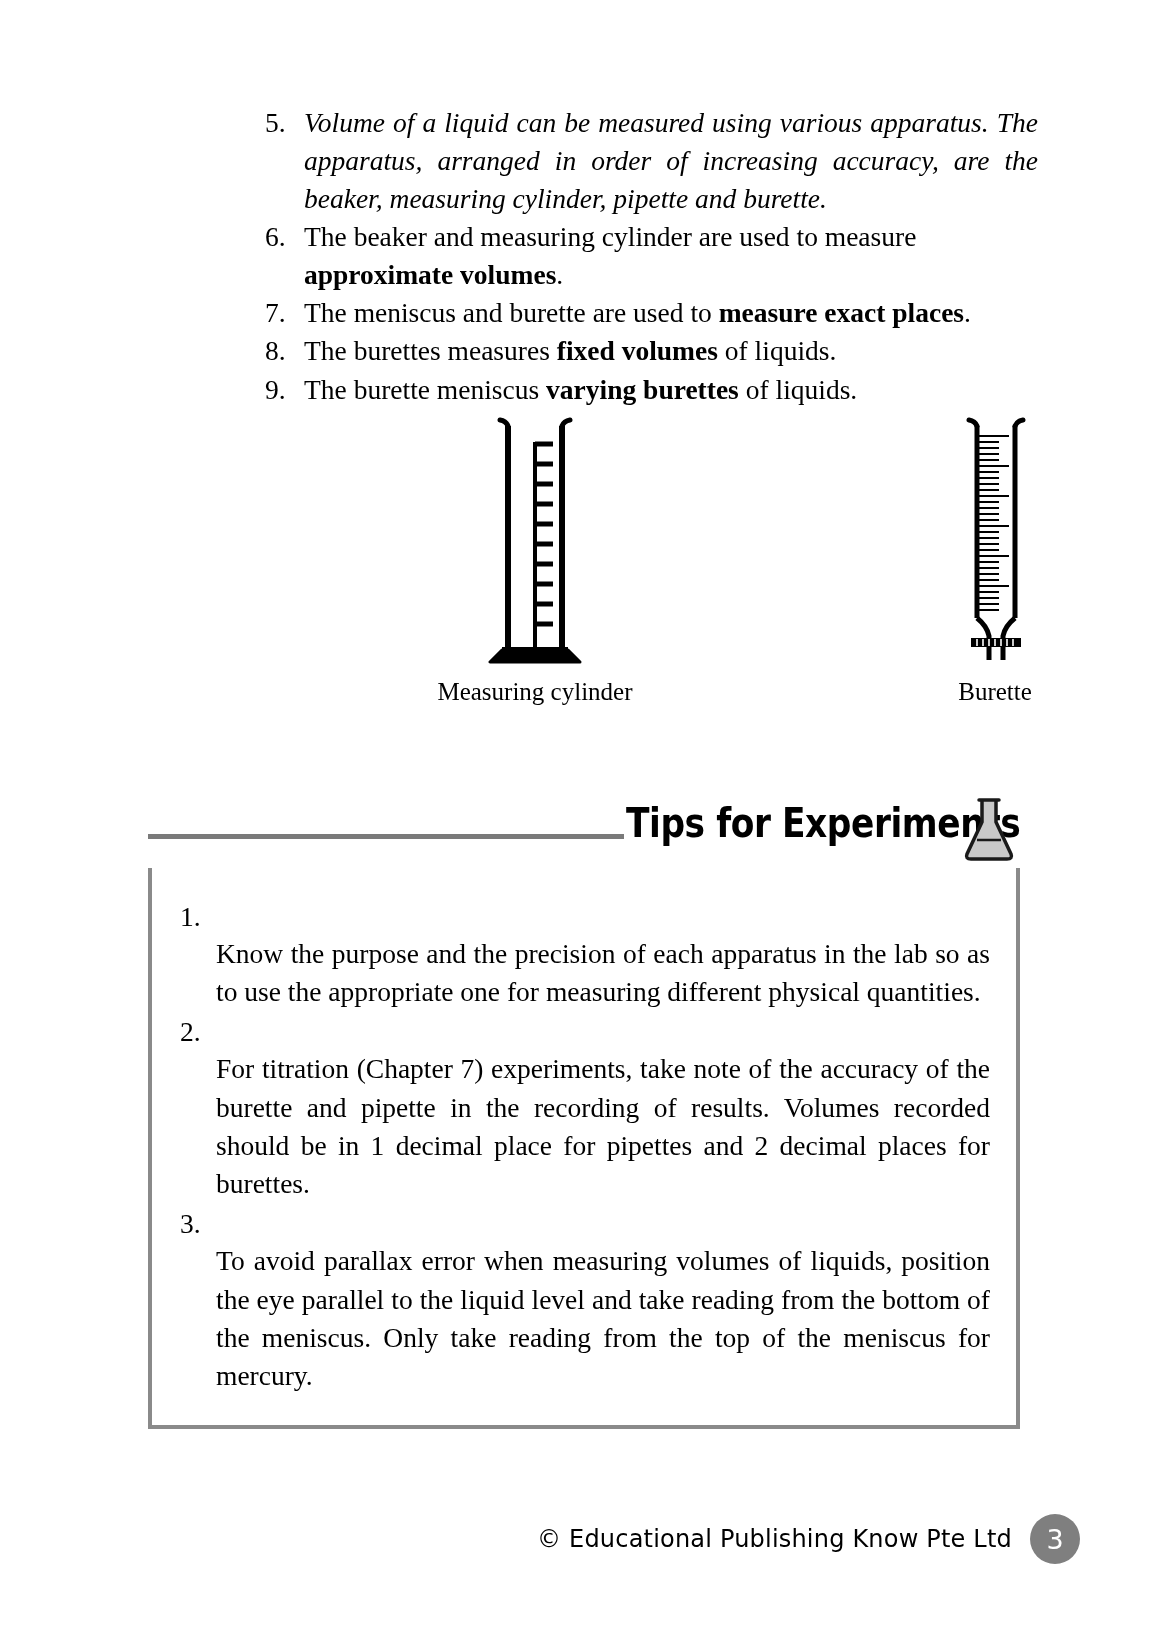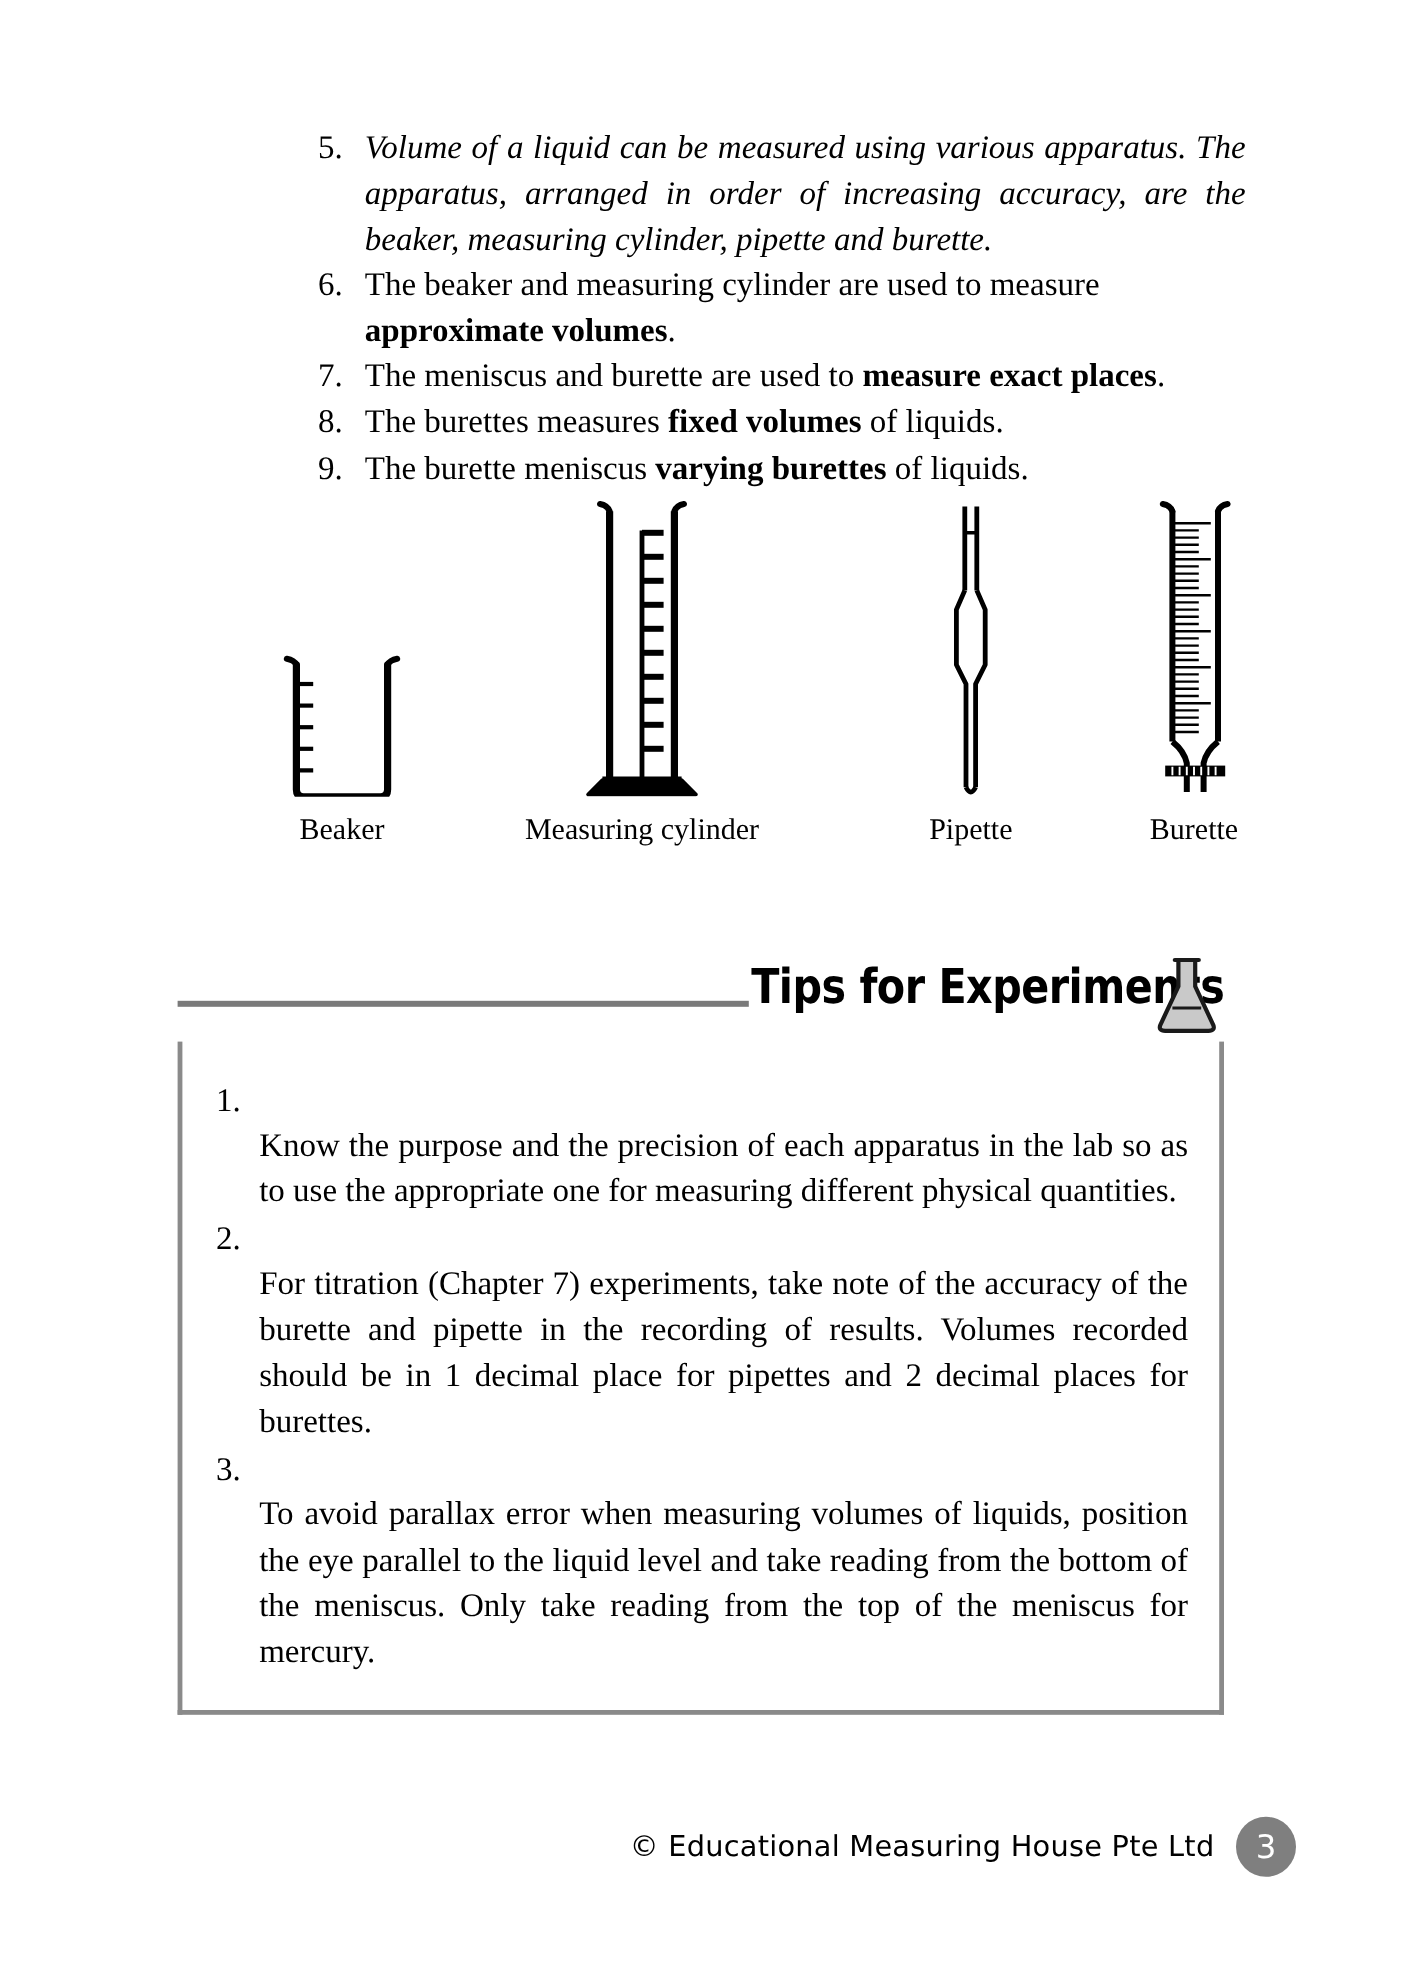--- a/index.html
+++ b/index.html
@@ -174,37 +174,20 @@
       <span class="note-body"><span>The burettes measures </span><b>fixed volumes</b><span> of liquids.</span></span>
     </div>
     <div class="note-item">
       <span class="note-num">9.</span>
       <span class="note-body"><span>The burette meniscus </span><b>varying burettes</b><span> of liquids.</span></span>
     </div>
   </div>
 
 <div id="apparatus-figure">
 
-  <div class="apparatus-cell" style="left:0px; top:0px; width:190px;">
-    <div class="apparatus-art">
-      <svg width="120" height="252" viewBox="0 0 120 252">
-        <path d="M22 142 L22 246 Q22 252 28 252 L92 252 Q98 252 98 246 L98 142" fill="none" stroke="#000" stroke-width="6" stroke-linecap="round"></path>
-        <path d="M22 142 Q20 138 14 137" fill="none" stroke="#000" stroke-width="5" stroke-linecap="round"></path>
-        <path d="M98 142 Q100 138 106 137" fill="none" stroke="#000" stroke-width="5" stroke-linecap="round"></path>
-        <g stroke="#000" stroke-width="3.5" stroke-linecap="butt">
-          <line x1="23" y1="158" x2="36" y2="158"></line>
-          <line x1="23" y1="176" x2="36" y2="176"></line>
-          <line x1="23" y1="194" x2="36" y2="194"></line>
-          <line x1="23" y1="212" x2="36" y2="212"></line>
-          <line x1="23" y1="230" x2="36" y2="230"></line>
-        </g>
-      </svg>
-    </div>
-    <div class="apparatus-label">Beaker</div>
-  </div>
 
   <div class="apparatus-cell" style="left:245px; top:0px; width:200px;">
     <div class="apparatus-art">
       <svg width="110" height="252" viewBox="0 0 110 252">
         <line x1="28" y1="14" x2="28" y2="238" stroke="#000" stroke-width="6"></line>
         <line x1="82" y1="14" x2="82" y2="238" stroke="#000" stroke-width="6"></line>
         <path d="M28 14 Q26 9 20 8" fill="none" stroke="#000" stroke-width="5" stroke-linecap="round"></path>
         <path d="M82 14 Q84 9 90 8" fill="none" stroke="#000" stroke-width="5" stroke-linecap="round"></path>
         <line x1="55" y1="30" x2="55" y2="238" stroke="#000" stroke-width="4"></line>
         <g stroke="#000" stroke-width="5" stroke-linecap="butt">
@@ -219,36 +202,20 @@
           <line x1="55" y1="192" x2="73" y2="192"></line>
           <line x1="55" y1="212" x2="73" y2="212"></line>
         </g>
         <line x1="22" y1="238" x2="88" y2="238" stroke="#000" stroke-width="6"></line>
         <path d="M22 238 L10 250 L100 250 L88 238 Z" fill="#000" stroke="#000" stroke-width="3" stroke-linejoin="round"></path>
       </svg>
     </div>
     <div class="apparatus-label">Measuring cylinder</div>
   </div>
 
-  <div class="apparatus-cell" style="left:538px; top:0px; width:162px;">
-    <div class="apparatus-art">
-      <svg width="60" height="252" viewBox="0 0 60 252">
-
-        <line x1="25" y1="10" x2="25" y2="80" stroke="#000" stroke-width="4"></line>
-        <line x1="35" y1="10" x2="35" y2="80" stroke="#000" stroke-width="4"></line>
-        <line x1="24" y1="32" x2="36" y2="32" stroke="#000" stroke-width="3"></line>
-
-        <path d="M25 80 L18 96 L18 142 L26 158 L26 244" fill="none" stroke="#000" stroke-width="4" stroke-linejoin="round"></path>
-        <path d="M35 80 L42 96 L42 142 L34 158 L34 244" fill="none" stroke="#000" stroke-width="4" stroke-linejoin="round"></path>
-
-        <path d="M26 244 Q30 252 34 244" fill="none" stroke="#000" stroke-width="4"></path>
-      </svg>
-    </div>
-    <div class="apparatus-label">Pipette</div>
-  </div>
 
   <div class="apparatus-cell" style="left:730px; top:0px; width:150px;">
     <div class="apparatus-art">
       <svg width="84" height="252" viewBox="0 0 84 252">
         <line x1="24" y1="14" x2="24" y2="206" stroke="#000" stroke-width="5"></line>
         <line x1="62" y1="14" x2="62" y2="206" stroke="#000" stroke-width="5"></line>
         <path d="M24 14 Q22 9 16 8" fill="none" stroke="#000" stroke-width="5" stroke-linecap="round"></path>
         <path d="M62 14 Q64 9 70 8" fill="none" stroke="#000" stroke-width="5" stroke-linecap="round"></path>
         <g stroke="#000" stroke-width="2" stroke-linecap="butt">
           <line x1="26" y1="24" x2="56" y2="24"></line>
@@ -322,15 +289,15 @@
         <span class="tip-body justify">For titration (Chapter 7) experiments, take note of the accuracy of the burette and pipette in the recording of results. Volumes recorded should be in 1 decimal place for pipettes and 2 decimal places for burettes.</span>
       </div>
       <div class="tip-item">
         <span class="tip-num">3.</span>
         <span class="tip-body justify">To avoid parallax error when measuring volumes of liquids, position the eye parallel to the liquid level and take reading from the bottom of the meniscus. Only take reading from the top of the meniscus for mercury.</span>
       </div>
     </div>
 </div>
 
 <div id="footer">
-  <div id="copyright">© Educational Measuring House Pte Ltd</div>
+  <div id="copyright">© Educational Publishing Know Pte Ltd</div>
   <div id="page-badge" style="background: rgb(127, 127, 127);">3</div>
 </div>
 
 </body></html>

